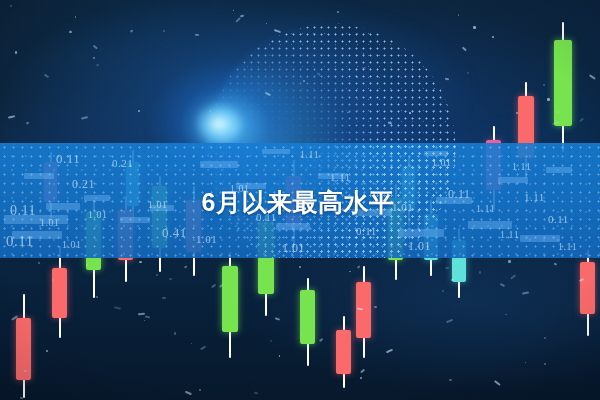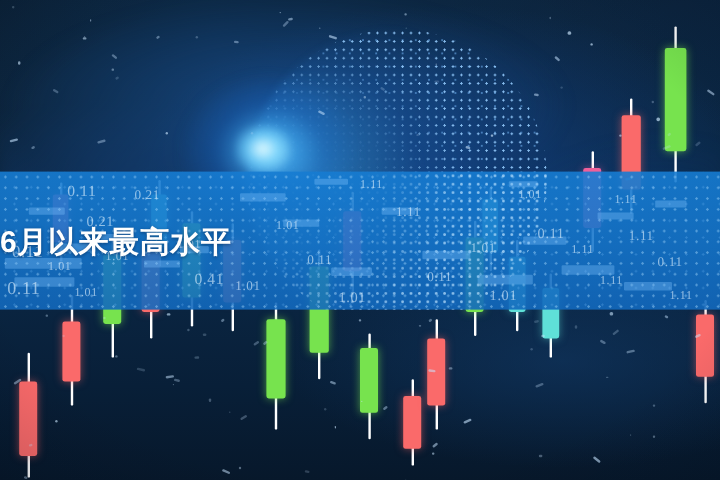--- a/index.html
+++ b/index.html
@@ -127,21 +127,21 @@
   .line{
     color:#ffffff;
     font-weight:bold;
     font-size:25px;
     line-height:41px;
     letter-spacing:.5px;
     text-shadow:0 1px 3px rgba(0,25,60,.55);
     white-space:nowrap;
   }
   .line1{padding-left:22px;}
-  .line2{text-align:left;padding-right:4px;}
+  .line2{text-align:center;padding-right:4px;}
 
   
   .vignette{
     position:absolute;inset:0;pointer-events:none;
     background:radial-gradient(ellipse 95% 95% at 50% 48%, rgba(0,0,0,0) 55%, rgba(0,8,20,.38) 100%);
   }
 </style>
 </head>
 <body>
 

